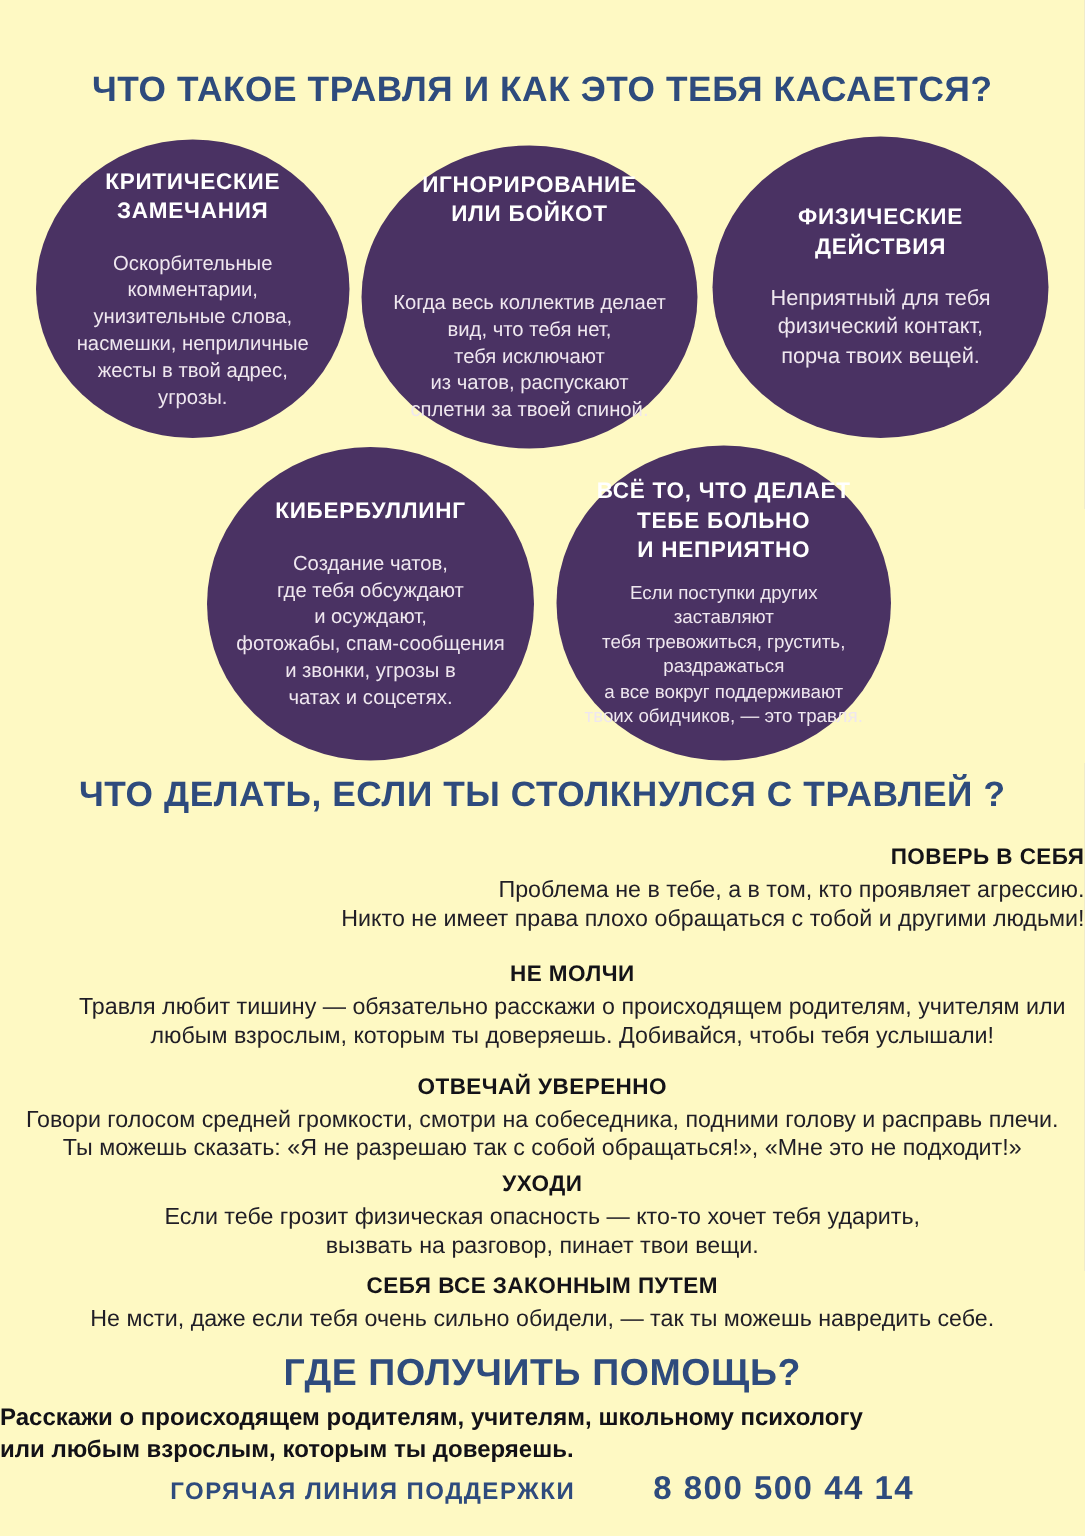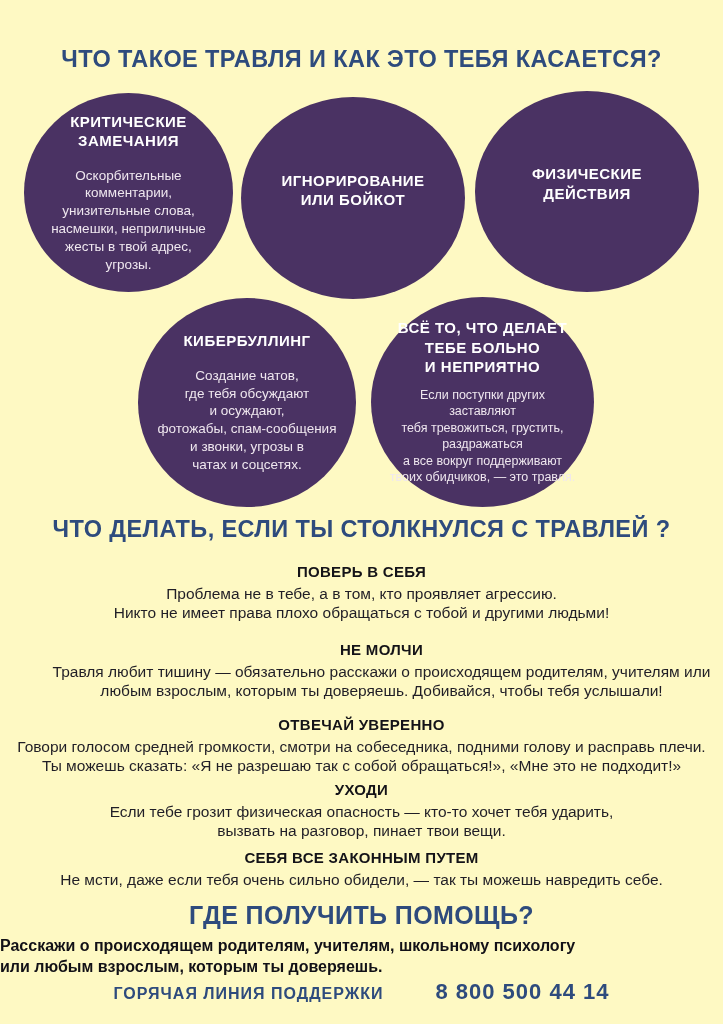--- a/index.html
+++ b/index.html
@@ -73,21 +73,21 @@
     font-weight: bold;
     letter-spacing: 0.3px;
     margin-bottom: 4px;
     color: #141318;
   }
   .s-body {
     font-size: 15.5px;
     line-height: 1.25;
     color: #201e26;
   }
-  .s1 { top: 563px; }
+  .s1 { top: 563px; text-align: right; }
   .s2 { top: 641px; margin-left: 40px; }
   .s3 { top: 716px; }
   .s4 { top: 781px; }
   .s5 { top: 849px; }
 
   
   .help-title {
     position: absolute;
     top: 901px; left: 0; right: 0;
     text-align: center;
@@ -140,25 +140,33 @@
 комментарии,
 унизительные слова,
 насмешки, неприличные
 жесты в твой адрес,
 угрозы.</div>
   </div>
 
   <div class="circle c2">
     <div class="c-title pre">ИГНОРИРОВАНИЕ
 ИЛИ БОЙКОТ</div>
+    <div class="c-body pre">Когда весь коллектив делает
+вид, что тебя нет,
+тебя исключают
+из чатов, распускают
+сплетни за твоей спиной.</div>
   </div>
 
   <div class="circle c3">
     <div class="c-title pre">ФИЗИЧЕСКИЕ
 ДЕЙСТВИЯ</div>
+    <div class="c-body pre">Неприятный для тебя
+физический контакт,
+порча твоих вещей.</div>
   </div>
 
   <div class="circle c4">
     <div class="c-title pre">КИБЕРБУЛЛИНГ</div>
     <div class="c-body pre">Создание чатов,
 где тебя обсуждают
 и осуждают,
 фотожабы, спам-сообщения
 и звонки, угрозы в
 чатах и соцсетях.</div>

